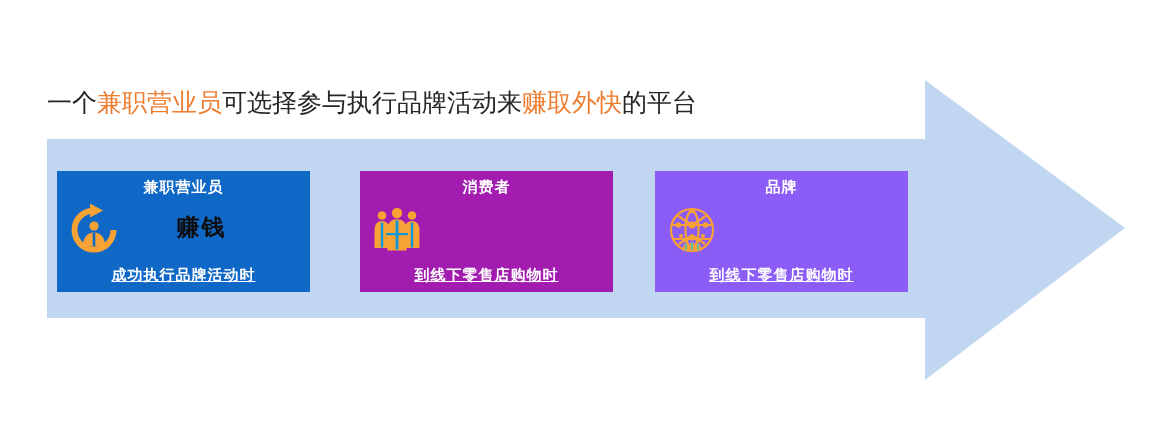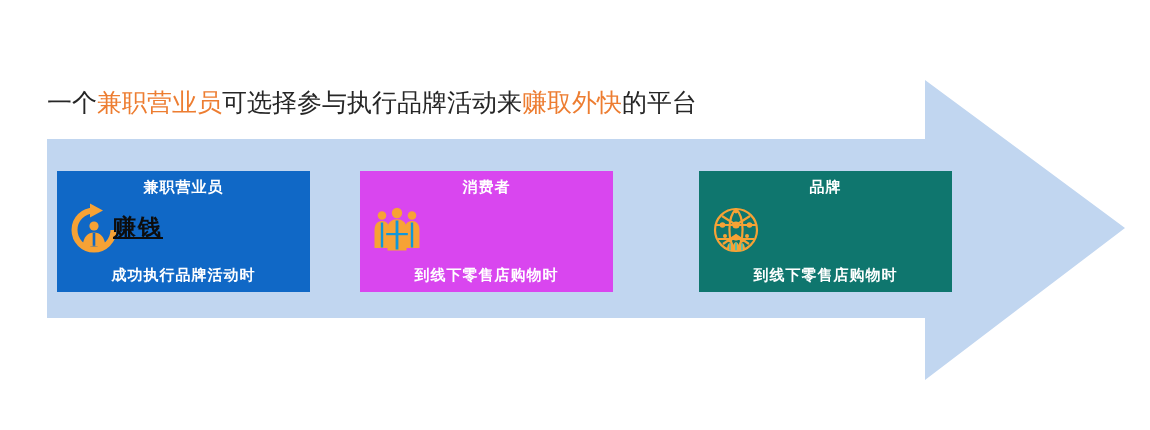--- a/index.html
+++ b/index.html
@@ -59,58 +59,59 @@
     height: 121px;
   }
   .card {
     position: absolute;
     top: 0;
     width: 253px;
     height: 121px;
     color: #ffffff;
   }
   .card-1 { left: 0px;   background: #1068C6; }
-  .card-2 { left: 303px; background: #d946ef; }
-  .card-3 { left: 598px; background: #0f766e; margin-left: 44px; }
+  .card-2 { left: 303px; background: #a21caf; }
+  .card-3 { left: 598px; background: #8b5cf6; }
 
   .card-role {
     position: absolute;
     left: 0;
     top: 6px;
     width: 100%;
     text-align: center;
     font-size: 15px;
     line-height: 20px;
     color: #ffffff;
     font-weight: bold;
     letter-spacing: 1px;
   }
   .card-action {
     position: absolute;
-    left: 56px;
+    left: 48px;
     top: 42px;
     width: 193px;
+    text-align: center;
     font-size: 23px;
     line-height: 30px;
     color: #0d0d0d;
     font-weight: bold;
     letter-spacing: 2px;
-    text-decoration: underline;
   }
   .card-cond {
     position: absolute;
     left: 0;
     bottom: 6px;
     width: 100%;
     text-align: center;
     font-size: 15px;
     line-height: 21px;
     color: #ffffff;
     font-weight: bold;
     letter-spacing: 1px;
+    text-decoration: underline;
   }
   .card-icon {
     position: absolute;
     left: 10px;
     top: 32px;
     width: 54px;
     height: 54px;
   }
   .card-icon svg { display: block; }
 </style>

